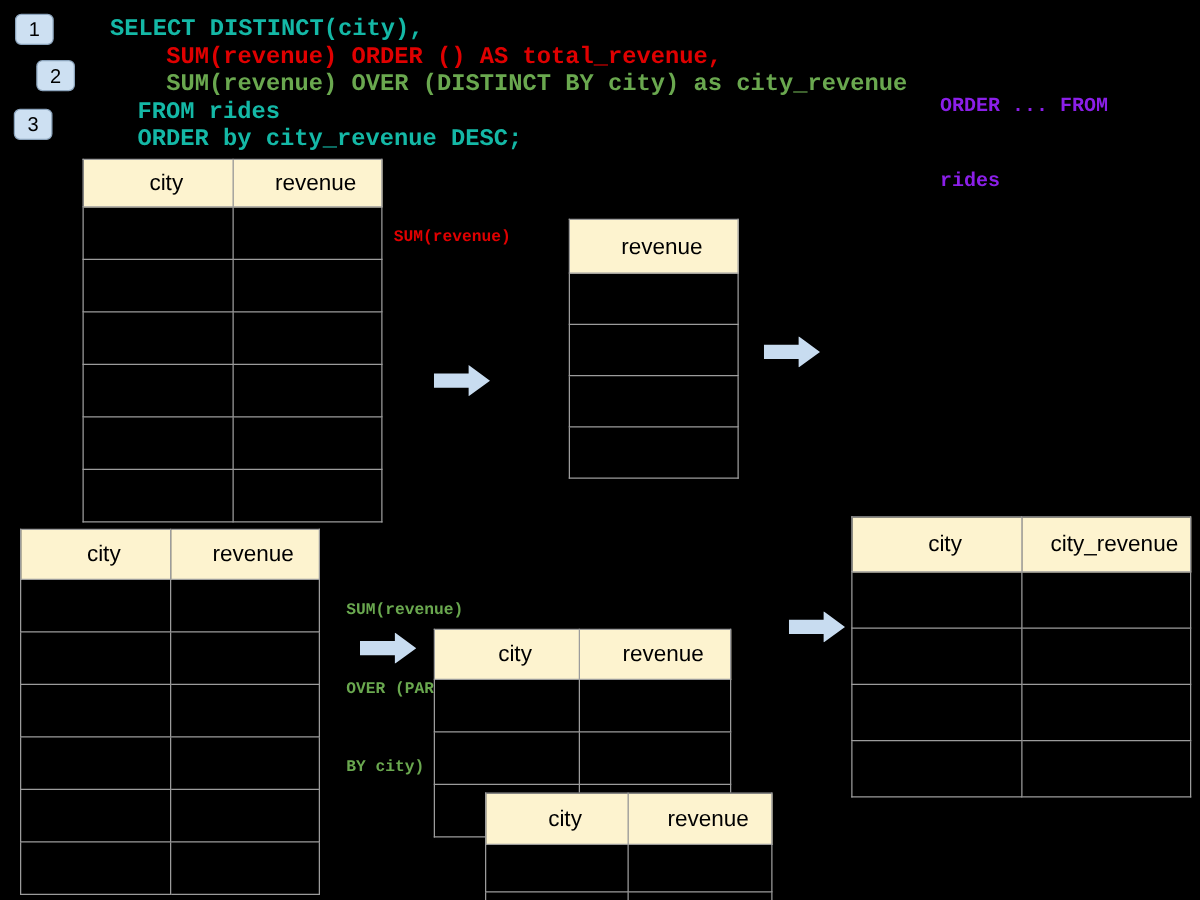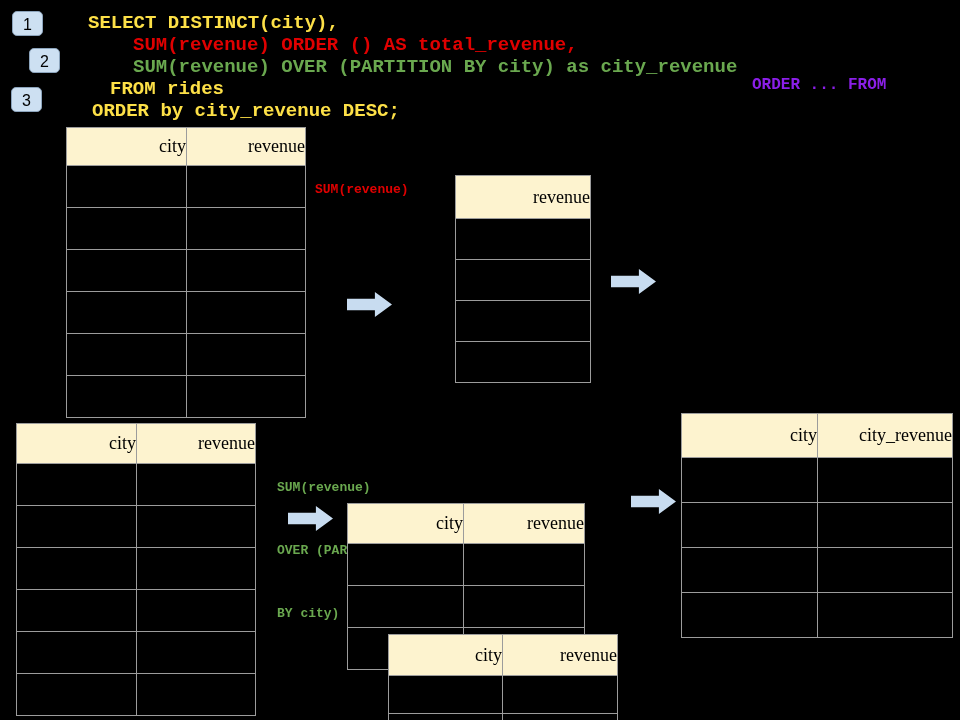--- a/index.html
+++ b/index.html
@@ -26,21 +26,21 @@
 
   
   .code{
     position:absolute;
     font-family:"Liberation Mono",monospace;
     font-weight:bold;
     font-size:19px;
     line-height:22px;
     white-space:pre;
   }
-  .purple{color:#fde047;}
+  .purple{color:#14b8a6;}
   .red{color:#E00000;}
   .green{color:#6AA84F;}
 
   .note{
     position:absolute;
     font-family:"Liberation Mono",monospace;
     font-weight:bold;
     font-size:16px;
     line-height:20px;
     white-space:pre;
@@ -63,50 +63,51 @@
     table-layout:fixed;
     background:#000;
   }
   table.tbl th, table.tbl td{
     border:1px solid #9C9C9C;
     padding:0;
   }
   table.tbl th{
     background:#FDF3CF;
     color:#000;
-    font-family:Liberation Serif, serif;
+    font-family:Liberation Sans, sans-serif;
     font-size:18px;
     font-weight:normal;
-    text-align:right;
+    text-align:center;
     padding-left:13px;
   }
 
   
   .arrow{
     position:absolute;
     width:45px;height:25px;
     background:#C8DCF0;
     clip-path:polygon(0 27%, 62% 27%, 62% 0%, 100% 50%, 62% 100%, 62% 73%, 0 73%);
   }
 </style>
 </head>
 <body>
 
 <div class="badge" style="left:12px;top:11px;">1</div>
 <div class="badge" style="left:29px;top:48px;">2</div>
 <div class="badge" style="left:11px;top:87px;">3</div>
 
 <div class="code purple" style="left:88px;top:12px;">SELECT DISTINCT(city),</div>
 <div class="code red" style="left:133px;top:34px;">SUM(revenue) ORDER () AS total_revenue,</div>
-<div class="code green" style="left:133px;top:56px;">SUM(revenue) OVER (PARTITION BY city) as city_revenue</div>
+<div class="code green" style="left:133px;top:56px;">SUM(revenue) OVER (DISTINCT BY city) as city_revenue</div>
 <div class="code purple" style="left:110px;top:78px;">FROM rides</div>
-<div class="code purple" style="left:92px;top:100px;">ORDER by city_revenue DESC;</div>
+<div class="code purple" style="left:110px;top:100px;">ORDER by city_revenue DESC;</div>
 
 <div class="note" style="left:752px;top:35px;">
   <div>ORDER ... FROM</div>
+  <div>rides</div>
 </div>
 
 <div class="lbl red" style="left:315px;top:135px;">
   <div>SUM(revenue)</div>
 </div>
 
 <div class="lbl lbl2 green" style="left:277px;top:435px;">
   <div>SUM(revenue)</div>
   <div>OVER (PARTITION</div>
   <div>BY city)</div>

